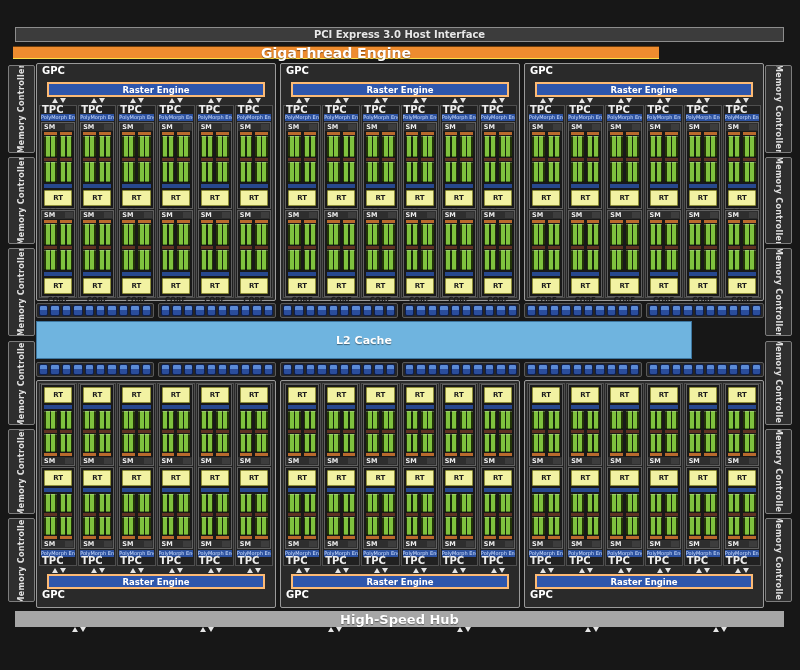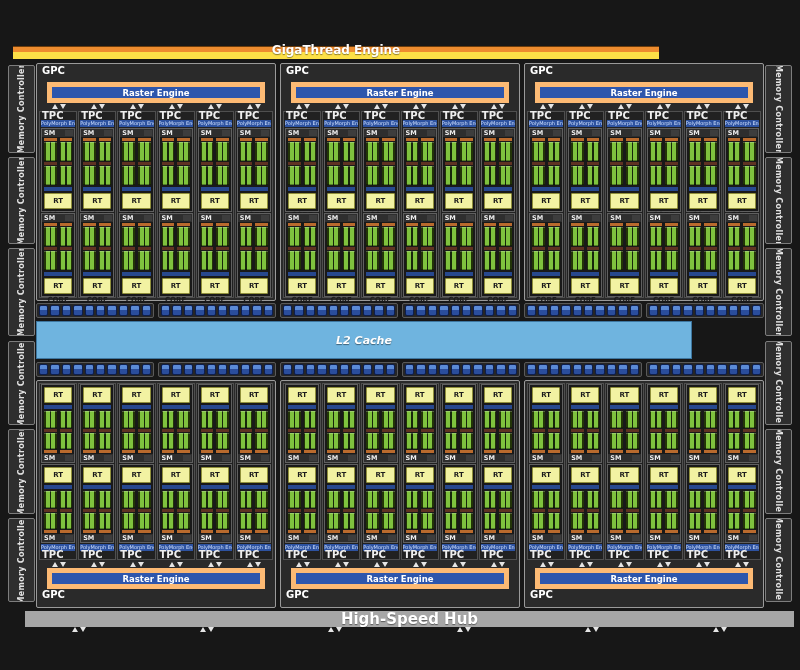--- a/index.html
+++ b/index.html
@@ -6,46 +6,46 @@
   #board{position:relative;width:800px;height:670px;background:var(--background,#171717);
          font-family:"DejaVu Sans","Liberation Sans",sans-serif;overflow:hidden;}
   .abs{position:absolute;box-sizing:border-box;}
   .cbar{display:flex;align-items:center;justify-content:center;font-weight:bold;color:#fff;
         text-shadow:0 1px 1px rgba(0,0,0,.45);}
 
   
   .pcie{left:15px;top:27px;width:769px;height:15px;background:var(--pcie-gray,#3c3c3c);
         border:1px solid #8d8d8d;font-size:10px;color:#e8e8e8;}
   .giga{left:13px;top:46px;width:646px;height:13px;background:var(--gigathread-orange,#ee8c2f);
-        border-top:1px solid #6b3c0c;border-bottom:7px solid #fde047;font-size:12px;}
-  .hub{left:15px;top:611px;width:769px;height:16px;background:var(--hub-gray,#a6a6a6);font-size:15px;margin-left:10px;}
+        border-top:1px solid #6b3c0c;border-bottom:1px solid #fde047;font-size:14px;}
+  .hub{left:15px;top:611px;width:769px;height:16px;background:var(--hub-gray,#a6a6a6);font-size:13px;}
   .nvlink{left:15px;top:633px;width:769px;height:15px;background:var(--nvlink-green,#13c317);
           border-top:1px solid #063f06;border-bottom:1px solid #063f06;font-size:10px;}
   .l2bar{left:36px;top:321px;width:656px;height:38px;background:var(--l2-blue,#6fb4df);
-         border:1px solid #3e77a0;font-size:11px;font-style:italic;}
+         border:1px solid #3e77a0;font-size:11px;}
 
   
   .memstack{width:27px;display:flex;flex-direction:column;gap:4px;}
   .mem-tl{left:8px;top:65px;height:271px;} .mem-bl{left:8px;top:341px;height:261px;}
   .mem-tr{left:765px;top:65px;height:271px;} .mem-br{left:765px;top:341px;height:261px;}
   .membar{flex:1;background:#2e2e2e;border:1px solid #7d7d7d;border-radius:2px;
           display:flex;align-items:center;justify-content:center;overflow:hidden;}
   .memtext{writing-mode:vertical-rl;transform:rotate(180deg);font-size:8px;font-weight:bold;
            color:#e2e2e2;letter-spacing:.3px;white-space:nowrap;}
   .memtext.r{transform:none;}
 
   
   .gpcrow{display:flex;gap:4px;}
   .gpcrow-top{left:36px;top:63px;width:728px;height:238px;}
   .gpcrow-bottom{left:36px;top:380px;width:728px;height:228px;}
   .gpc{flex:1;display:flex;flex-direction:column;background:#2a2a2a;border:1px solid #9a9a9a;
        border-radius:2px;padding:1px 2px 2px;min-width:0;}
   .gpc.flip{flex-direction:column-reverse;padding:2px 2px 1px;}
   .gpc-label{height:17px;line-height:12px;font-size:10px;font-weight:bold;color:#fff;padding-left:3px;flex:0 0 auto;}
-  .raster{height:11px;margin:0 8px;background:var(--raster-blue,#2e56ac);border:5px solid #fdba74;
+  .raster{height:11px;margin:0 8px;background:var(--raster-blue,#2e56ac);border:2px solid #fdba74;
           display:flex;align-items:center;justify-content:center;font-size:8.5px;font-weight:bold;color:#fff;flex:0 0 auto;}
   .tpc-arrows{height:7px;display:flex;justify-content:space-around;align-items:center;flex:0 0 auto;}
   .tpcs{flex:1;display:flex;gap:1px;margin-top:1px;min-height:0;}
   .flip .tpcs{margin-top:0;margin-bottom:1px;}
 
   
   .tpc{flex:1;display:flex;flex-direction:column;background:#212121;border:1px solid #4f4f4f;min-width:0;}
   .flip .tpc{flex-direction:column-reverse;}
   .tpc-label{height:8px;line-height:8px;font-size:10px;font-weight:bold;color:#eee;padding-left:2px;flex:0 0 auto;}
   .poly{height:7px;line-height:7px;margin:0 1px;background:var(--polymorph-blue,#2d52a0);
@@ -83,20 +83,21 @@
   .hubarrows{left:15px;top:626px;width:769px;height:7px;display:flex;justify-content:space-around;align-items:center;}
   .apair{display:flex;gap:2px;align-items:center;}
   .tri{width:0;height:0;}
   .tri.up{border-left:3px solid transparent;border-right:3px solid transparent;border-bottom:5px solid #e5e5e5;}
   .tri.down{border-left:3px solid transparent;border-right:3px solid transparent;border-top:5px solid #e5e5e5;}
 </style>
 </head>
 <body>
 
 <div id="board">
+  <div class="abs cbar pcie">PCI Express 3.0 Host Interface</div>
   <div class="abs cbar giga">GigaThread Engine</div>
 
   <div class="abs memstack mem-tl" id="mem-tl">
       <div class="membar">
         <div class="memtext">Memory Controller</div>
       </div>
       <div class="membar">
         <div class="memtext">Memory Controller</div>
       </div>
       <div class="membar">

